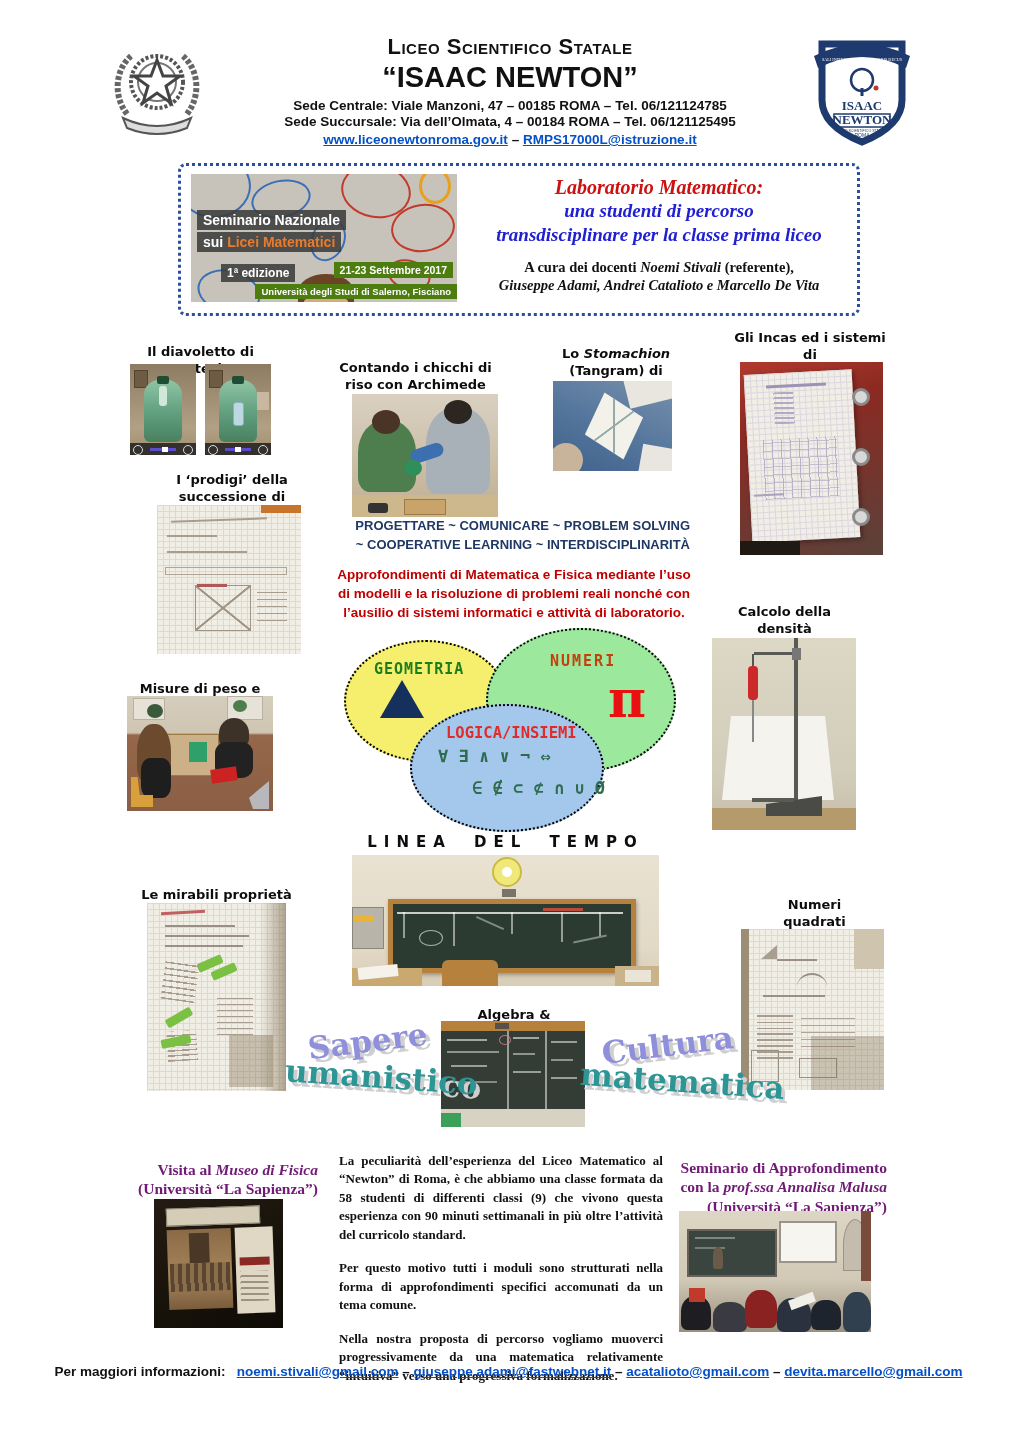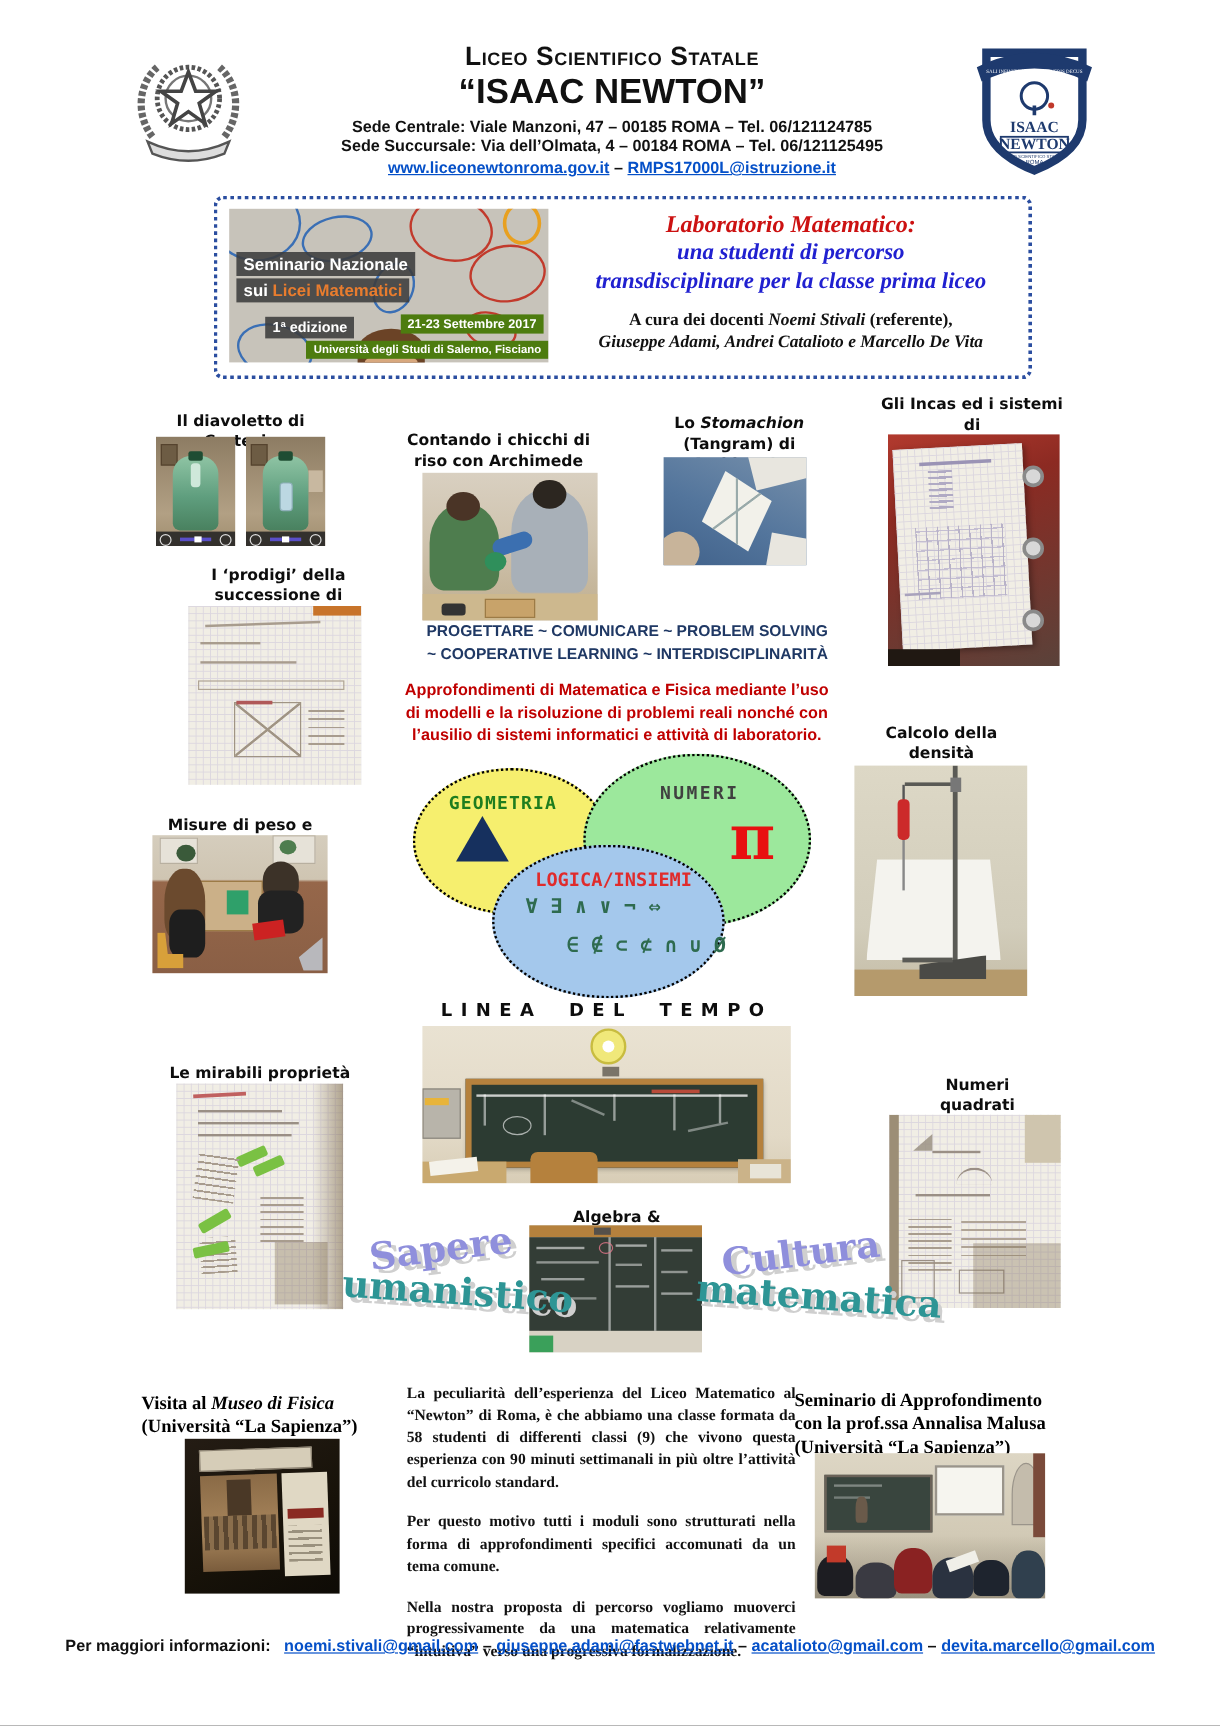--- a/index.html
+++ b/index.html
@@ -21,21 +21,21 @@
   .olbl{position:absolute;background:#4d7c0f;color:#fff;font-weight:bold;padding:2px 6px;font-size:10.5px;}
   .hl-orange{color:#e87c2e;}
   #banner-text{left:288px;top:10px;width:380px;text-align:center;font-family:"Liberation Serif",serif;}
   .btitle-red{color:#cc1111;font-size:20px;font-weight:bold;font-style:italic;}
   .btitle-blue{color:#2020d0;font-size:19px;font-weight:bold;font-style:italic;line-height:1.25;}
   .bcredits{margin-top:11px;font-size:14.5px;font-weight:bold;color:#111;line-height:1.3;}
   
   .cap{font-family:"DejaVu Sans",sans-serif;font-weight:bold;font-size:13px;line-height:1.3;
        text-align:center;color:#0d0d0d;}
   .scap{font-family:"Liberation Serif",serif;font-weight:bold;font-size:15.5px;line-height:1.25;
-        text-align:left;color:#000000;}
+        text-align:right;color:#701a75;}
   .photo{position:absolute;overflow:hidden;}
   .pf{position:absolute;}
   
   .grid{background-color:#f1eee5;
         background-image:linear-gradient(#dcd7df 1px,transparent 1px),
                          linear-gradient(90deg,#dcd7df 1px,transparent 1px);
         background-size:6px 6px;}
   
   #progettare{left:340px;top:517px;width:350px;text-align:right;color:#1f3864;
               font-size:13px;font-weight:bold;line-height:1.45;}
@@ -223,21 +223,21 @@
   </div>
 
   <div class="abs" id="approfondimenti">Approfondimenti di Matematica e Fisica mediante l’uso di modelli e la risoluzione di problemi reali nonché con l’ausilio di sistemi informatici e attività di laboratorio.</div>
 
   <div class="abs" style="left:338px;top:628px;width:348px;height:202px;">
     <div class="venn-ell" style="left:6px;top:12px;width:160px;height:118px;background:#f6ef6e;"></div>
     <div class="venn-ell" style="left:148px;top:0px;width:186px;height:140px;background:#9ce89c;"></div>
     <div class="venn-ell" style="left:72px;top:76px;width:190px;height:124px;background:#a4c8ec;"></div>
     <div class="vlab" style="left:36px;top:32px;font-size:15px;color:#1e7d1e;letter-spacing:1px;">GEOMETRIA</div>
     <div class="pf" style="left:42px;top:52px;width:0;height:0;border-left:22px solid transparent;border-right:22px solid transparent;border-bottom:38px solid #16305e;"></div>
-    <div class="vlab" style="left:212px;top:24px;font-size:15px;color:#404040;letter-spacing:2px;">NUMERI</div>
+    <div class="vlab" style="left:212px;top:24px;font-size:15px;color:#c2410c;letter-spacing:2px;">NUMERI</div>
     <div class="vlab" style="left:270px;top:40px;font-size:52px;color:#e81010;font-family:'DejaVu Serif',serif;">π</div>
     <div class="vlab" style="left:108px;top:96px;font-size:15.5px;color:#e02b2b;">LOGICA/INSIEMI</div>
     <div class="vlab" style="left:100px;top:118px;font-size:17px;color:#2e6b4f;">∀ ∃ ∧ ∨ ¬ ⇔</div>
     <div class="vlab" style="left:134px;top:150px;font-size:17px;color:#2e6b4f;">∈ ∉ ⊂ ⊄ ∩ ∪ Ø</div>
   </div>
 
   <div class="abs cap" style="left:712px;top:604px;width:145px;">
     <span>Calcolo della densità</span><br>
     <span>di oggetti</span>
   </div>
@@ -381,21 +381,21 @@
   </div>
 
   <div class="abs" style="left:339px;top:1152px;width:324px;">
     <p class="para">La  peculiarità dell’esperienza del Liceo Matematico al “Newton” di Roma, è che abbiamo una classe formata da 58 studenti di differenti classi (9) che vivono questa esperienza con 90 minuti settimanali in più oltre l’attività del curricolo standard.</p>
     <p class="para">Per questo motivo tutti i moduli sono strutturati nella forma di approfondimenti specifici accomunati da un tema comune.</p>
     <p class="para">Nella nostra proposta di percorso vogliamo muoverci progressivamente da una matematica relativamente “intuitiva” verso una progressiva formalizzazione.</p>
   </div>
 
   <div class="abs scap" style="left:662px;top:1158px;width:225px;">
     <span>Seminario di Approfondimento</span><br>
-    <span>con la </span><span style="margin-top:24px;">prof.ssa Annalisa Malusa</span><br>
+    <span>con la </span><span style="font-style:italic;margin-top:24px;">prof.ssa Annalisa Malusa</span><br>
     <span>(Università “La Sapienza”)</span>
   </div>
   <div class="photo" style="left:679px;top:1211px;width:192px;height:121px;background:linear-gradient(180deg,#ddd6c4 0%,#d2cab6 55%,#b8ae98 100%);">
     <div class="pf" style="left:8px;top:18px;width:86px;height:44px;background:#39453e;border:2px solid #6a6258;">
       <div class="pf" style="left:6px;top:6px;width:40px;height:2px;background:rgba(255,255,255,.35);"></div>
       <div class="pf" style="left:6px;top:16px;width:30px;height:2px;background:rgba(255,255,255,.3);"></div>
     </div>
     <div class="pf" style="left:100px;top:10px;width:54px;height:38px;background:#f6f5ef;border:2px solid #9a948a;"></div>
     <div class="pf" style="right:4px;top:8px;width:22px;height:50px;background:#c4bcac;border-radius:50% 50% 0 0;border:1px solid #9a948a;"></div>
     <div class="pf" style="right:0;top:0;width:10px;height:70px;background:#7a4a3a;"></div>

